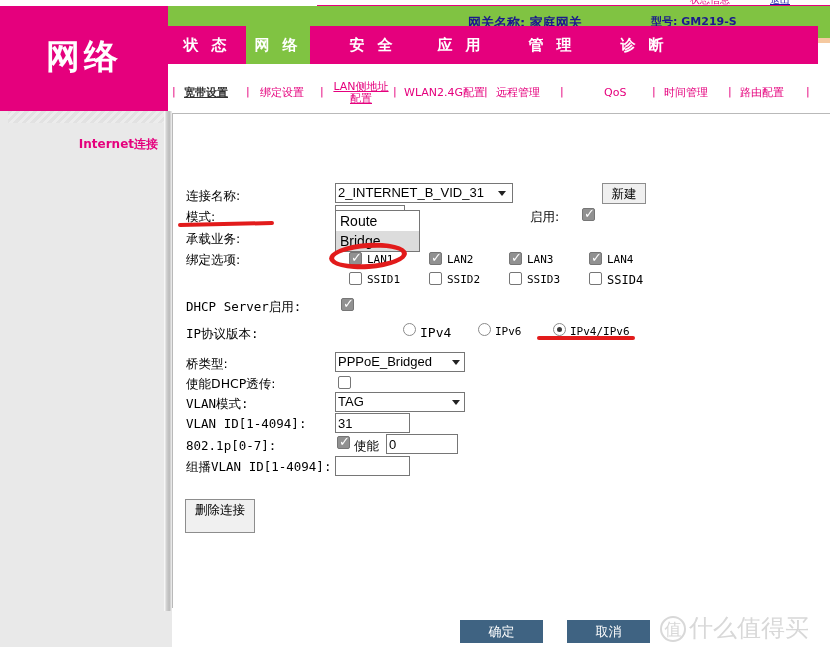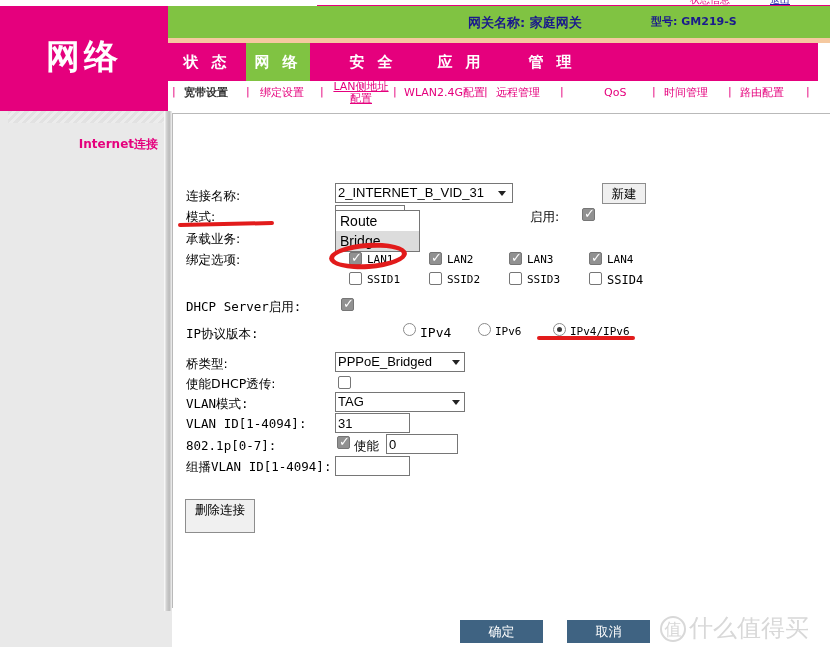--- a/index.html
+++ b/index.html
@@ -57,21 +57,21 @@
   .ghead .gval { color:#1a1a8c; }
 
   
   .tanstrip {
     position:absolute; left:168px; top:38px; width:662px; height:5px;
     background:#f5c9a0;
   }
 
   
   .mainnav {
-    position:absolute; left:168px; top:43px; width:650px; height:38px;
+    position:absolute; left:168px; top:26px; width:650px; height:38px;
     background:#e5007d;
   }
   .mainnav .navitem {
     position:absolute; top:0; height:38px;
     line-height:38px; text-align:center;
     color:#ffffff; font-size:15px; font-weight:700; letter-spacing:4px;
     font-family:"DejaVu Serif","Liberation Serif", serif;
     cursor:pointer;
   }
   .mainnav .navitem.active { background:#80c342; }
@@ -81,21 +81,21 @@
   .subnav {
     position:absolute; left:168px; top:81px; width:662px; height:30px;
     background:#ffffff;
   }
   .subnav .si {
     position:absolute; top:4px;
     font-size:11px; color:#e5007d; white-space:nowrap;
     font-family:"DejaVu Sans", sans-serif; cursor:pointer;
     line-height:12px;
   }
-  .subnav .si.active { color:#333333; font-weight:700; }
+  .subnav .si.active { color:#333333; font-weight:700;text-decoration:underline; }
   .subnav .si.two { text-align:center; }
   .subnav .sep {
     position:absolute; top:4px; font-size:11px; color:#e5007d;
     font-family:"DejaVu Sans", sans-serif;
   }
 
   
   .sidebar {
     position:absolute; left:0; top:111px; width:172px; height:536px;
     background:#e9e9e9;
@@ -244,20 +244,21 @@
     </div>
   </div>
   <div class="tanstrip"></div>
 
   <div class="mainnav">
     <div class="navitem" style="left:0px;width:78px;">状 态</div>
     <div class="navitem active" style="left:78px;width:64px;">网 络</div>
     <div class="navitem" style="left:162px;width:86px;">安 全</div>
     <div class="navitem" style="left:248px;width:90px;">应 用</div>
     <div class="navitem" style="left:338px;width:92px;">管 理</div>
+    <div class="navitem" style="left:430px;width:92px;">诊 断</div>
   </div>
   <div class="navpad"></div>
 
   <div class="subnav">
     <span class="sep" style="left:4px;">|</span>
     <span class="si active" style="left:16px;top:6px;">宽带设置</span>
     <span class="sep" style="left:78px;">|</span>
     <span class="si" style="left:92px;top:6px;">绑定设置</span>
     <span class="sep" style="left:152px;">|</span>
     <span class="si two" style="left:162px;top:0px;width:62px;white-space:normal;text-decoration:underline;">LAN侧地址配置</span>

